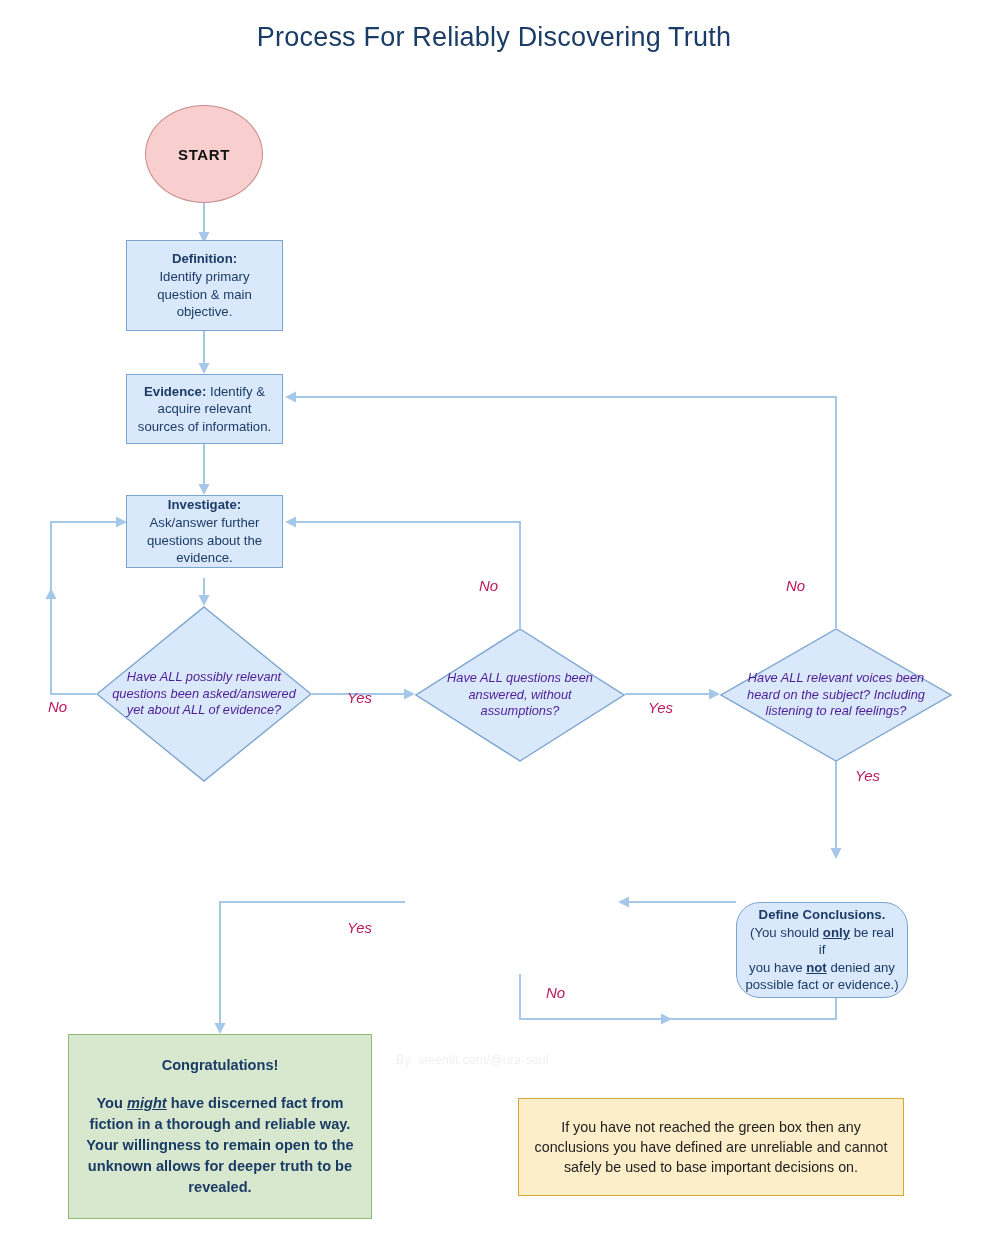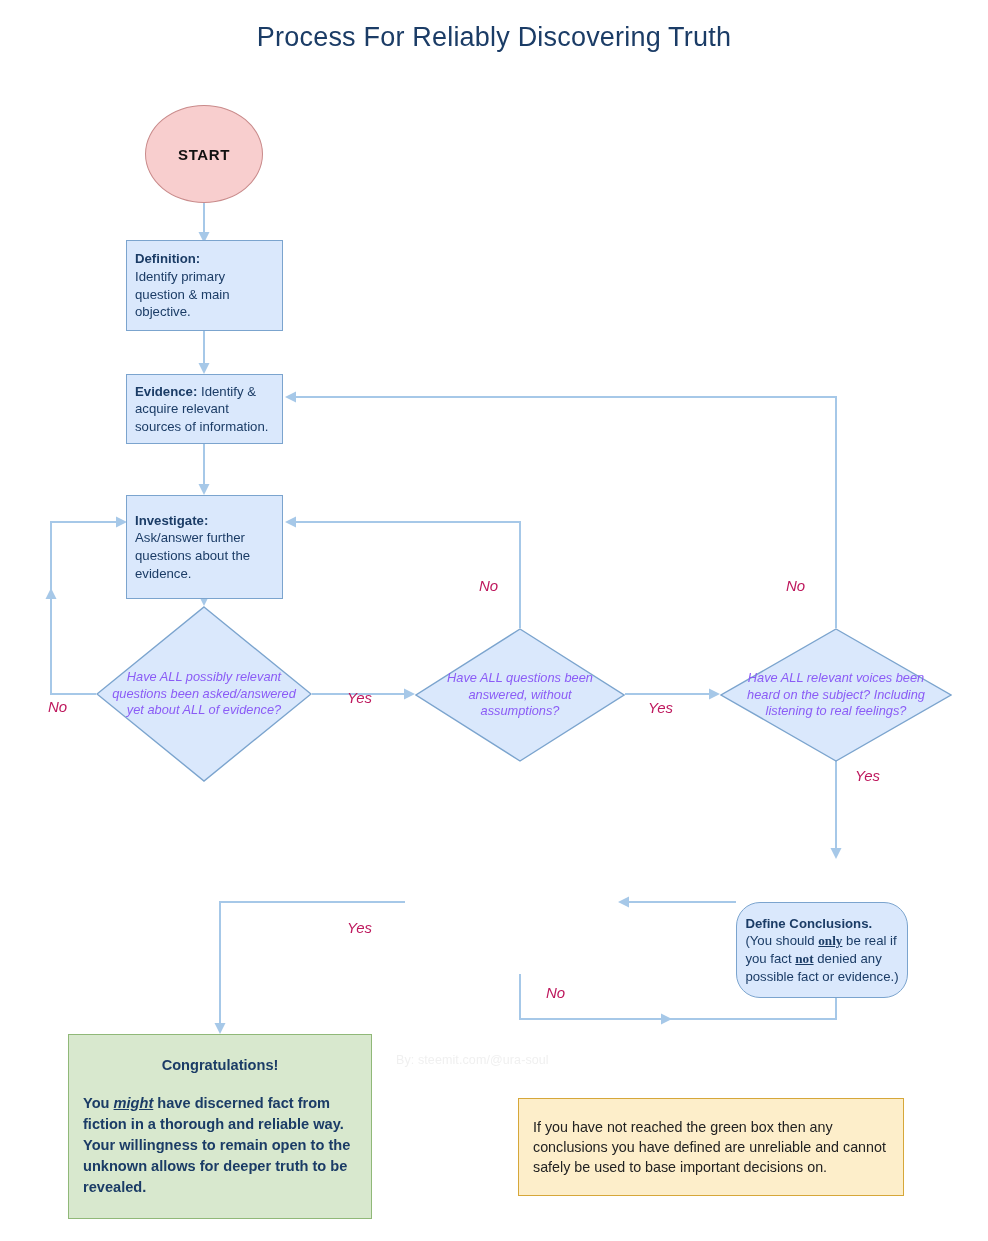--- a/index.html
+++ b/index.html
@@ -21,21 +21,21 @@
   }
 
   
   #wires{position:absolute;left:0;top:0;width:988px;height:1241px;}
   .wire{fill:none;stroke:#a6c8e8;stroke-width:2;}
   .head{fill:#a6c8e8;}
 
   
   .node{position:absolute;box-sizing:border-box;
         display:flex;align-items:center;justify-content:center;
-        text-align:left;color:#1b3c66;}
+        text-align:center;color:#1b3c66;}
 
   .start-node{
     border-radius:50%;
     background:#f8cece;border:1.4px solid #c98b8b;
     font-size:15px;font-weight:bold;color:#111111;
     letter-spacing:.6px;
   }
 
   .proc{
     background:#dae8fc;border:1.4px solid #7ba4ce;
@@ -57,35 +57,35 @@
   }
 
   
   .dia{position:absolute;}
   .dia svg{position:absolute;left:0;top:0;}
   .dia .dtext{
     position:absolute;left:0;top:0;width:100%;height:100%;
     display:flex;align-items:center;justify-content:center;
     text-align:center;
     font-style:italic;font-size:12.8px;line-height:1.32;
-    color:#8b5cf6;padding:0 14px;box-sizing:border-box;
+    color:#4c1d95;padding:0 14px;box-sizing:border-box;
   }
 
   
   .elabel{
     position:absolute;font-style:italic;font-size:15px;
     color:#be185d;white-space:nowrap;
   }
 
   .wm{
     position:absolute;font-size:12.5px;color:#f0f0f0;
     white-space:nowrap;letter-spacing:.1px;
   }
 
-  u.b{font-weight:bold;text-decoration:underline;font-family:Liberation Serif, serif;}
+  u.b{font-weight:bold;text-decoration:underline;}
   i.bu{font-weight:bold;font-style:italic;text-decoration:underline;}
   b{font-weight:bold;}
 </style>
 </head>
 <body>
 
 <div id="stage">
 
   <div id="chart-title">Process For Reliably Discovering Truth</div>
 
@@ -144,21 +144,21 @@
     </div>
   </div>
 
   <div class="node proc" style="left:126px;top:240px;width:157px;height:91px;">
     <div>
       <b>Definition:</b><br>
       <span>Identify primary question &amp; main objective.</span>
     </div>
   </div>
 
-  <div class="node proc" style="left:126px;top:495px;width:157px;height:104px;">
+  <div class="node proc" style="left:126px;top:495px;width:157px;height:73px;">
     <div>
       <b>Investigate:</b><br>
       <span>Ask/answer further questions about the evidence.</span>
     </div>
   </div>
 
   <div class="dia" style="left:96px;top:606px;width:216px;height:176px;">
     <svg width="216" height="176" viewBox="0 0 216 176">
       <polygon points="108,1 215,88 108,175 1,88" fill="#dae8fc" stroke="#7ba4ce" stroke-width="1.4"></polygon>
     </svg>
@@ -176,21 +176,21 @@
     <svg width="232" height="134" viewBox="0 0 232 134">
       <polygon points="116,1 231,67 116,133 1,67" fill="#dae8fc" stroke="#7ba4ce" stroke-width="1.4"></polygon>
     </svg>
     <div class="dtext">Have ALL relevant voices been heard on the subject? Including listening to real feelings?</div>
   </div>
 
   <div class="node proc" style="left:736px;top:902px;width:172px;height:96px;border-radius:24px;">
     <div>
       <b>Define Conclusions.</b><br>
       <span>(You should </span><u class="b">only</u><span> be real if</span><br>
-      <span>you fact </span><u class="b">not</u><span> denied any</span><br>
+      <span>you have </span><u class="b">not</u><span> denied any</span><br>
       <span>possible fact or evidence.)</span>
     </div>
   </div>
 
 
   <div class="node term-green" style="left:68px;top:1034px;width:304px;height:185px;">
     <div class="cg-head">Congratulations!</div>
     <div><span>You </span><i class="bu">might</i><span> have discerned fact from fiction in a thorough and reliable way. Your willingness to remain open to the unknown allows for deeper truth to be revealed.</span></div>
   </div>
 

